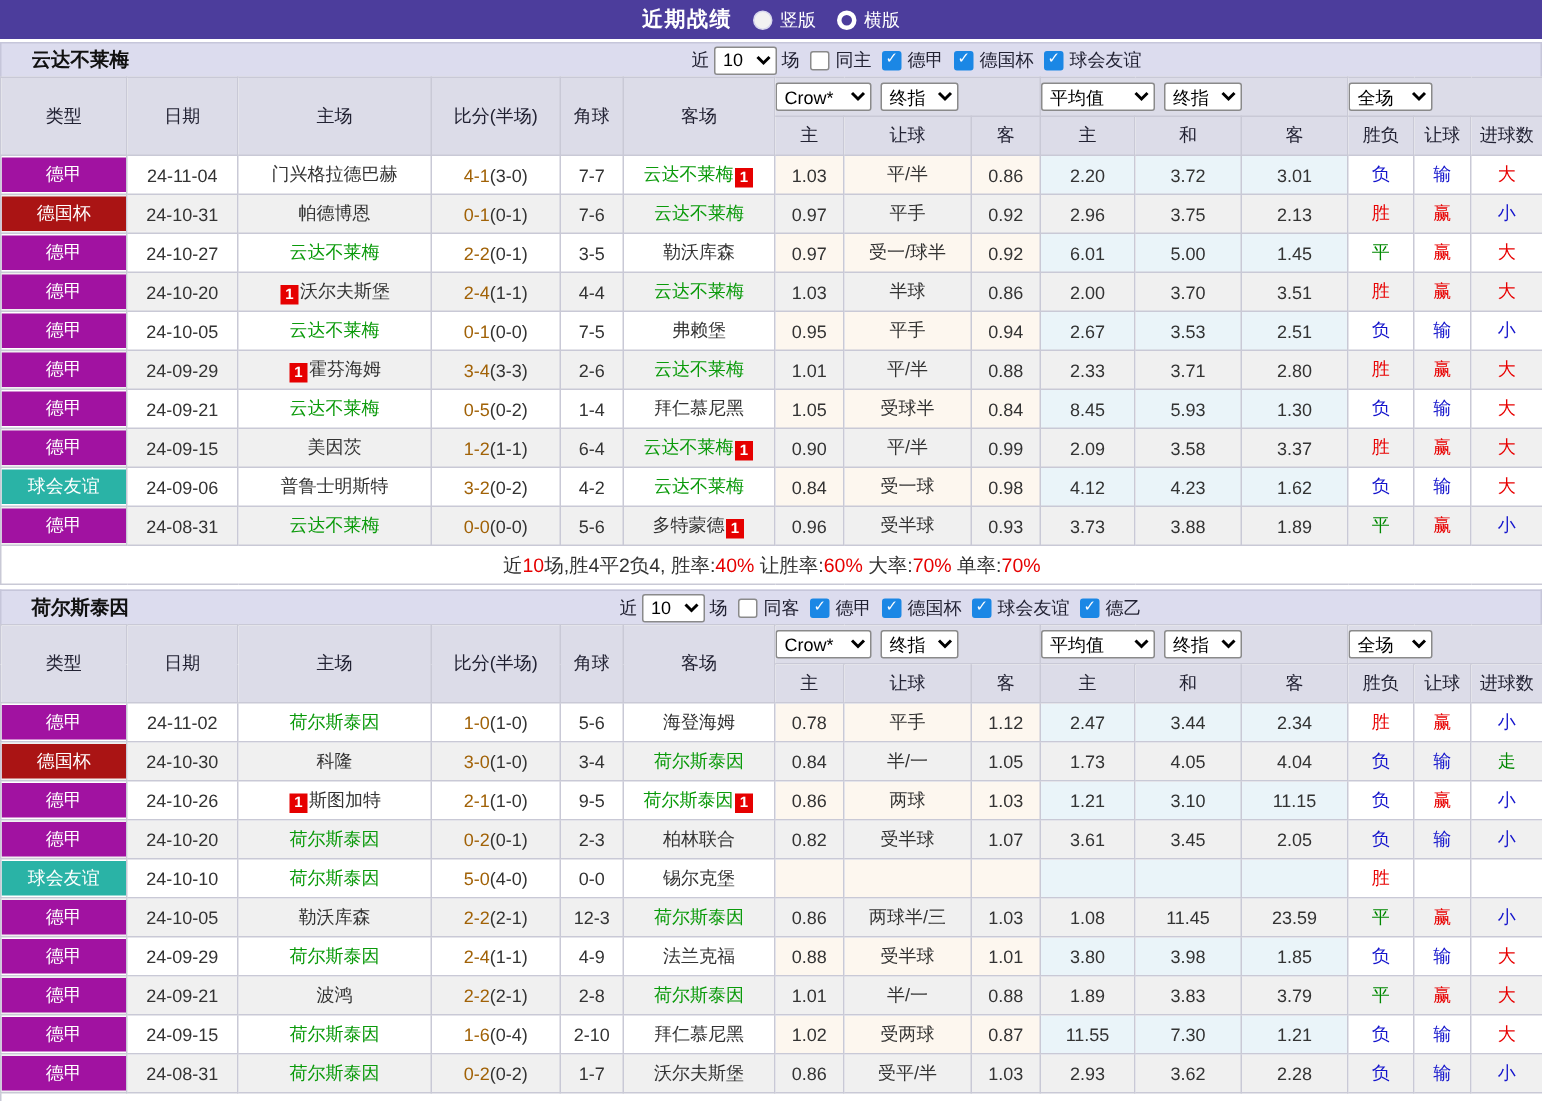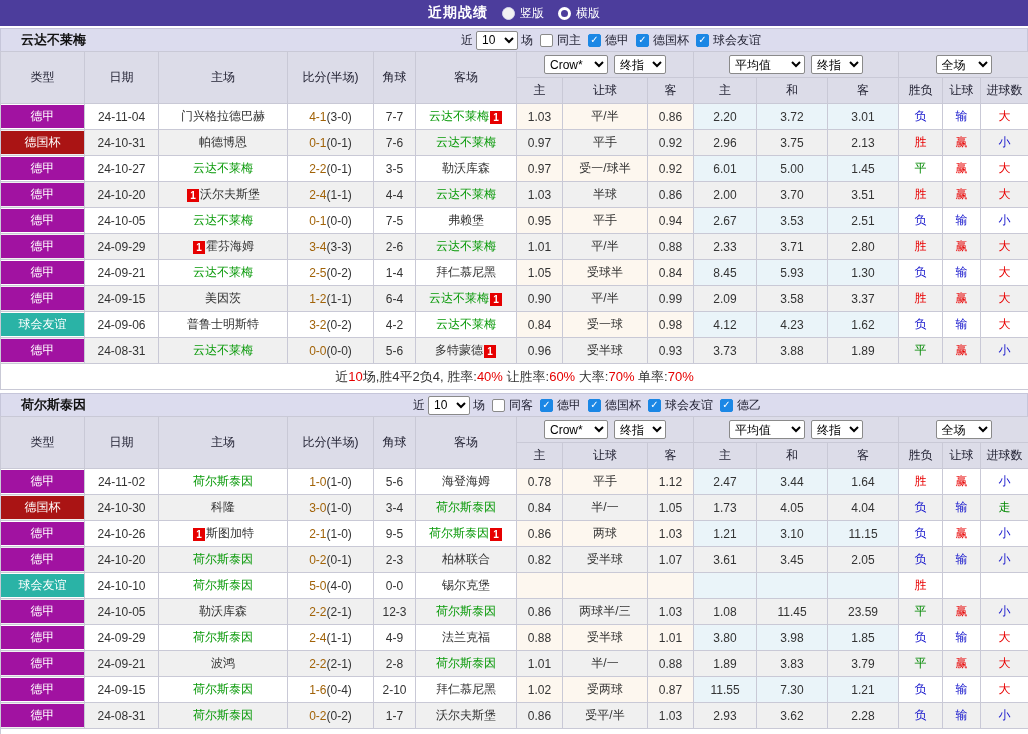--- a/index.html
+++ b/index.html
@@ -30,21 +30,21 @@
   td.typecell{padding:0;}
   .badge{color:#fff;height:23px;line-height:23px;margin:1px 0;font-size:12px;}
   .tname{color:#333;cursor:pointer;}
   .tname.green{color:#0a9a0a;}
   .numbadge{display:inline-block;background:#e60000;color:#fff;font-size:10px;font-weight:bold;line-height:13px;width:12px;height:13px;vertical-align:-1px;margin:0 1px;}
   .score-final{color:#a16207;cursor:pointer;}
   .score-half{color:#333;}
   .sumrow td{background:#fff;text-align:center;font-size:13px;}
   .sum-d{color:#333;}
   .sum-r{color:#e60000;}
-  .hselwrap{display:flex;justify-content:center;align-items:center;gap:6px;}
+  .hselwrap{display:flex;align-items:center;gap:6px;}
 </style>
 </head>
 <body>
 
 <div class="titlebar">
   <span class="title">近期战绩</span>
   <span class="radio">
     <span class="rdot on"></span>
     <span>竖版</span>
   </span>
@@ -242,21 +242,21 @@
             <td style="color: rgb(232, 0, 0);">胜</td>
             <td style="color: rgb(232, 0, 0);">赢</td>
             <td style="color: rgb(232, 0, 0);">大</td>
           </tr>
           <tr>
             <td class="typecell">
               <div class="badge" style="background: rgb(161, 18, 161);">德甲</div>
             </td>
             <td>24-09-21</td>
             <td><span class="tname green">云达不莱梅</span></td>
-            <td><span class="score-final">2-5</span><span class="score-half">(0-2)</span></td>
+            <td><span class="score-final">0-5</span><span class="score-half">(0-2)</span></td>
             <td>1-4</td>
             <td><span class="tname">拜仁慕尼黑</span></td>
             <td class="crow">1.05</td>
             <td class="crow">受球半</td>
             <td class="crow">0.84</td>
             <td class="avg">8.45</td>
             <td class="avg">5.93</td>
             <td class="avg">1.30</td>
             <td style="color: rgb(20, 20, 204);">负</td>
             <td style="color: rgb(20, 20, 204);">输</td>
@@ -411,21 +411,21 @@
             <td>24-11-02</td>
             <td><span class="tname green">荷尔斯泰因</span></td>
             <td><span class="score-final">1-0</span><span class="score-half">(1-0)</span></td>
             <td>5-6</td>
             <td><span class="tname">海登海姆</span></td>
             <td class="crow">0.78</td>
             <td class="crow">平手</td>
             <td class="crow">1.12</td>
             <td class="avg">2.47</td>
             <td class="avg">3.44</td>
-            <td class="avg">1.64</td>
+            <td class="avg">2.34</td>
             <td style="color: rgb(232, 0, 0);">胜</td>
             <td style="color: rgb(232, 0, 0);">赢</td>
             <td style="color: rgb(20, 20, 204);">小</td>
           </tr>
           <tr class="even">
             <td class="typecell">
               <div class="badge" style="background: rgb(170, 20, 20);">德国杯</div>
             </td>
             <td>24-10-30</td>
             <td><span class="tname">科隆</span></td>

